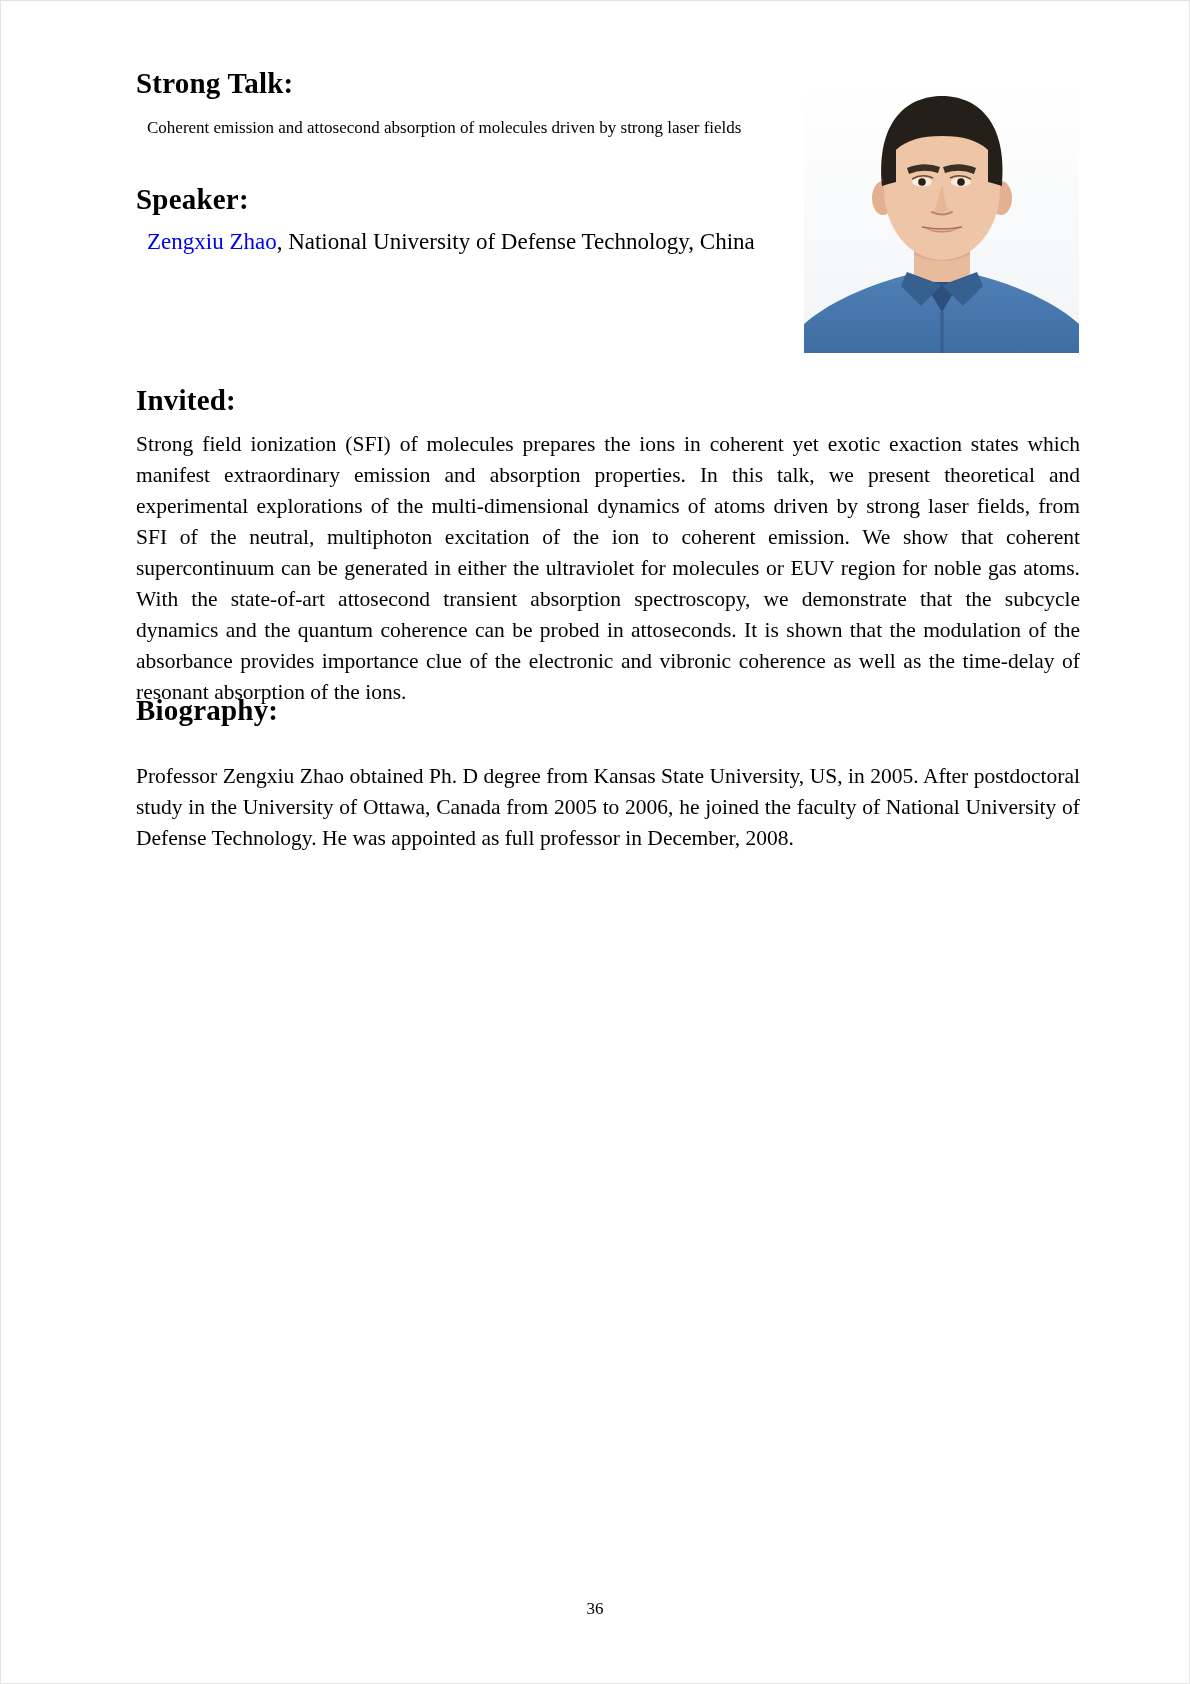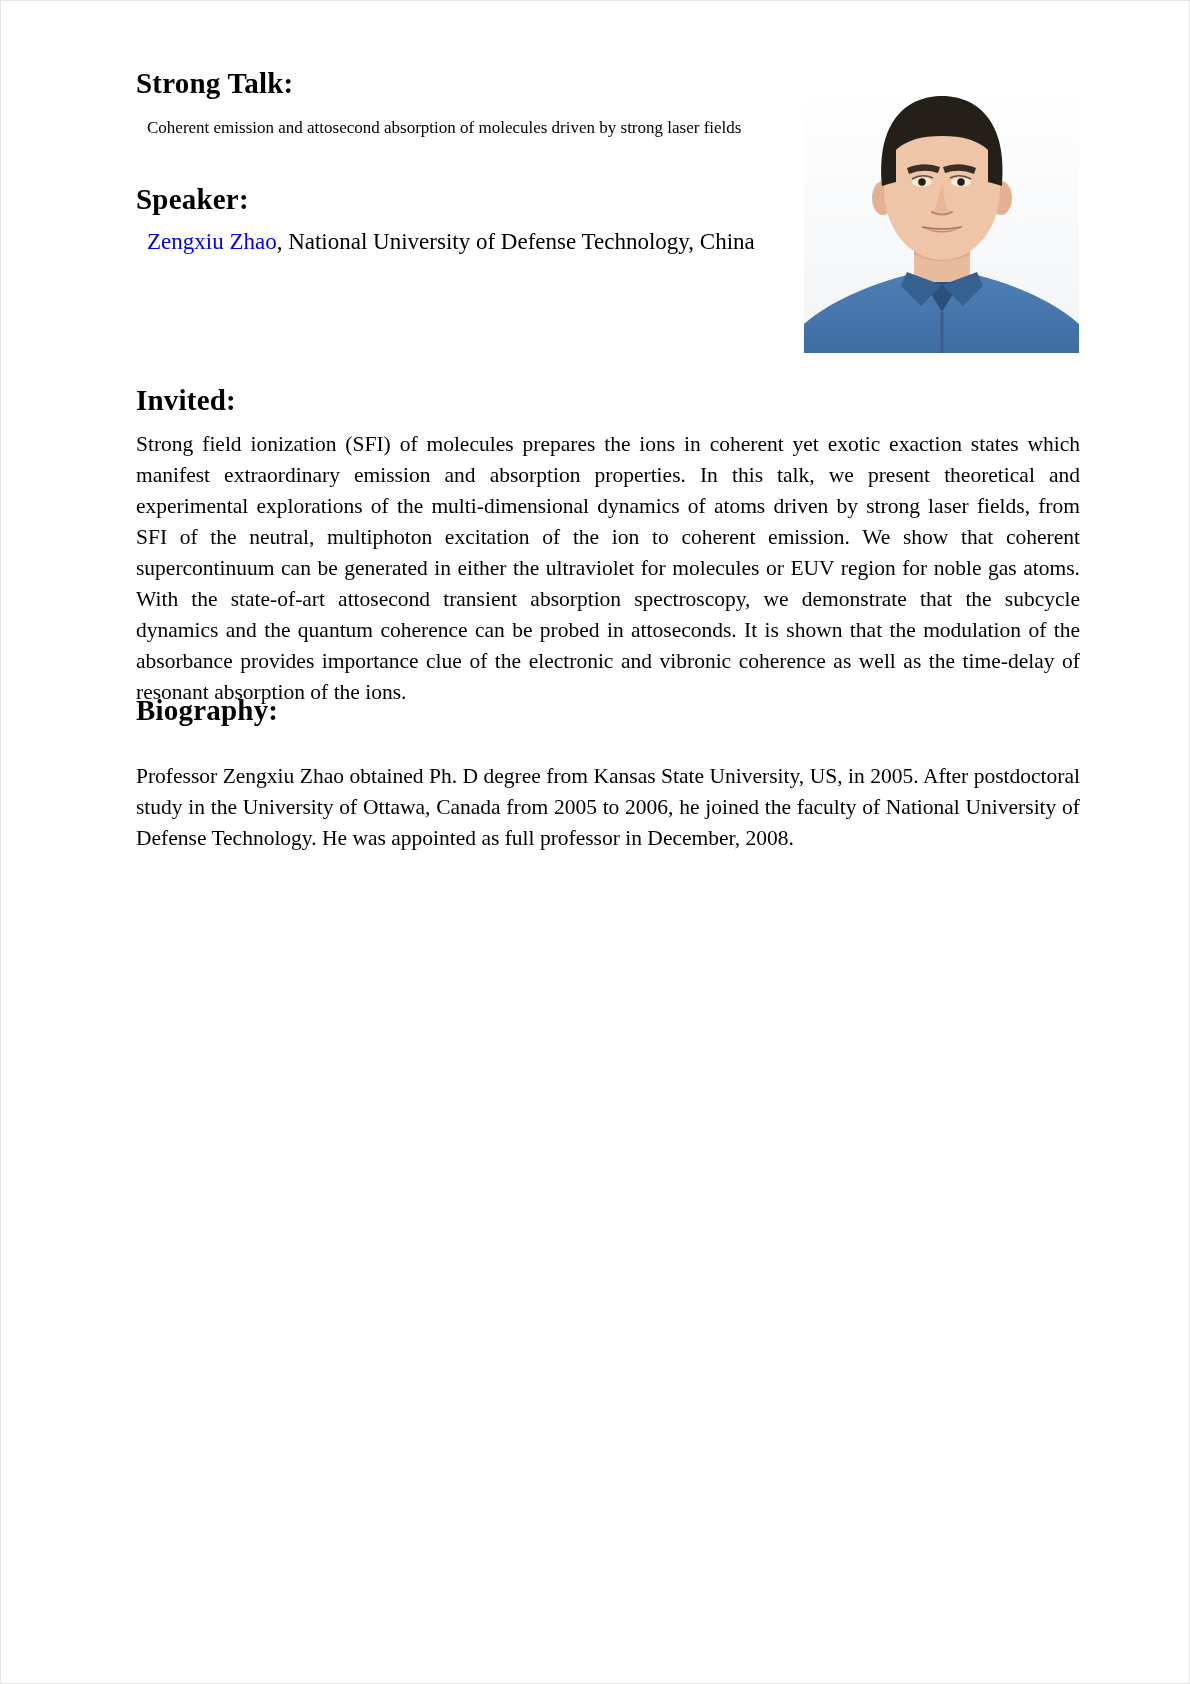--- a/index.html
+++ b/index.html
@@ -137,14 +137,15 @@
   </div>
 
   <h1 class="sec-heading" style="top: 383px;">Invited:</h1>
 
   <p class="body-par" style="top: 428px;">Strong field ionization (SFI) of molecules prepares the ions in coherent yet exotic exaction states which manifest extraordinary emission and absorption properties. In this talk, we present theoretical and experimental explorations of the multi-dimensional dynamics of atoms driven by strong laser fields, from SFI of the neutral, multiphoton excitation of the ion to coherent emission. We show that coherent supercontinuum can be generated in either the ultraviolet for molecules or EUV region for noble gas atoms. With the state-of-art attosecond transient absorption spectroscopy, we demonstrate that the subcycle dynamics and the quantum coherence can be probed in attoseconds. It is shown that the modulation of the absorbance provides importance clue of the electronic and vibronic coherence as well as the time-delay of resonant absorption of the ions.</p>
 
   <h1 class="sec-heading" style="top: 693px;">Biography:</h1>
 
   <p class="body-par" style="top: 740px; margin-top: 20px;">Professor Zengxiu Zhao obtained Ph. D degree from Kansas State University, US, in 2005. After postdoctoral study in the University of Ottawa, Canada from 2005 to 2006, he joined the faculty of National University of Defense Technology. He was appointed as full professor in December, 2008.</p>
 
+  <div class="page-number">36</div>
 
 </div>
 
 </body></html>

